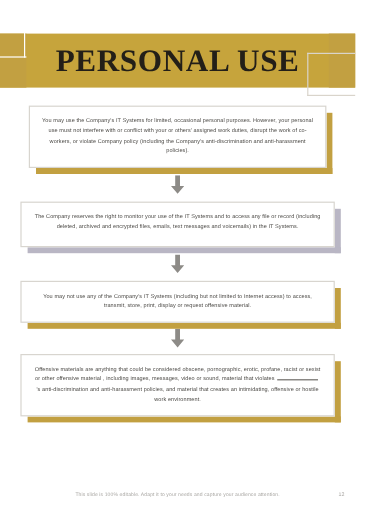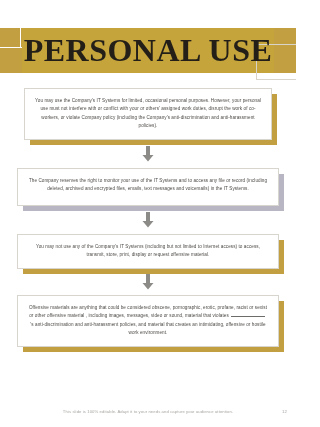--- a/index.html
+++ b/index.html
@@ -63,21 +63,21 @@
   }
   .header-title {
     position: absolute;
     left: 0; top: 28px;
     width: 296px; height: 45px;
     display: flex;
     align-items: center;
     justify-content: center;
     font-family: "Liberation Serif", serif;
     font-weight: bold;
-    font-size: 32px;
+    font-size: 26px;
     letter-spacing: 0.5px;
     color: #231f18;
     z-index: 3;
   }
 
   
   .flow {
     position: absolute;
     left: 0; top: 82px;
     width: 296px;

